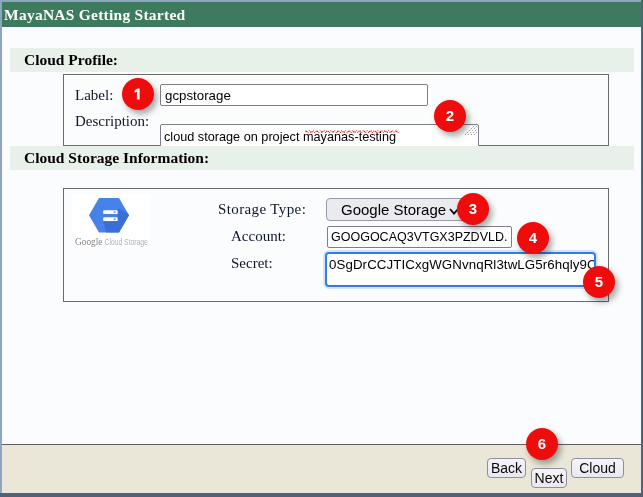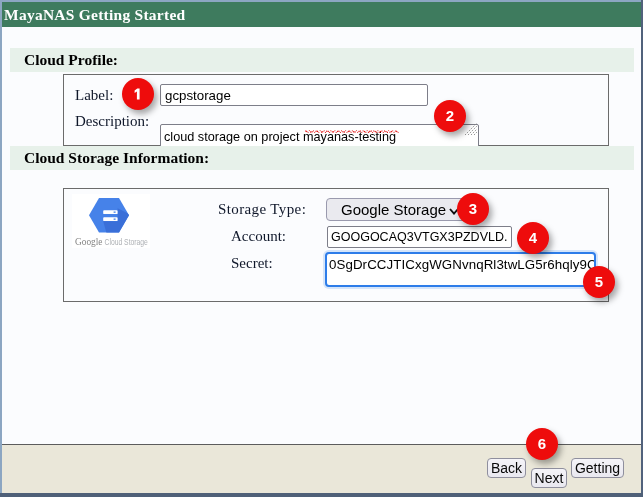--- a/index.html
+++ b/index.html
@@ -79,21 +79,21 @@
     </svg>
   </div>
   <div class="abs blabel" style="left:231px;top:228px">Account:</div>
   <div class="abs tinput" style="left:327px;top:226px;width:185px;height:22px;line-height:20px;font-size:12.5px;padding-left:3px">GOOGOCAQ3VTGX3PZDVLD.</div>
   <div class="abs blabel" style="left:231px;top:255px">Secret:</div>
   <div class="abs tinput" style="left:325px;top:252px;width:271px;height:35px;line-height:21px;border:2px solid #2e7de9;border-radius:4px;box-shadow:0 0 0 2px rgba(100,160,240,0.25);padding-left:2px;letter-spacing:0.09px">0SgDrCCJTICxgWGNvnqRl3twLG5r6hqly9C</div>
 
   <div class="abs" style="left:2px;top:444px;width:639px;height:49px;background:#eae7d9;border-top:1px solid #5c5c5c;box-sizing:border-box"></div>
   <div class="abs btn" style="left:487px;top:458px;width:39px">Back</div>
   <div class="abs btn" style="left:531px;top:468px;width:36px">Next</div>
-  <div class="abs btn" style="left:571px;top:458px;width:53px">Getting</div>
+  <div class="abs btn" style="left:571px;top:458px;width:53px">Cloud</div>
 
   <div class="abs badge" style="left:122px;top:78px">
     <svg width="32" height="32" viewBox="0 0 32 32" style="position:absolute;left:0;top:0">
       <path d="M17.6 10.4 L17.6 21.6 L14.9 21.6 L14.9 13.6 L12.6 15.1 L12.6 12.6 L15.3 10.4 Z" fill="#fff"></path>
     </svg>
   </div>
   <div class="abs badge" style="left:434px;top:100px">2</div>
   <div class="abs badge" style="left:457px;top:193px">3</div>
   <div class="abs badge" style="left:517px;top:222px">4</div>
   <div class="abs badge" style="left:583px;top:266px">5</div>

